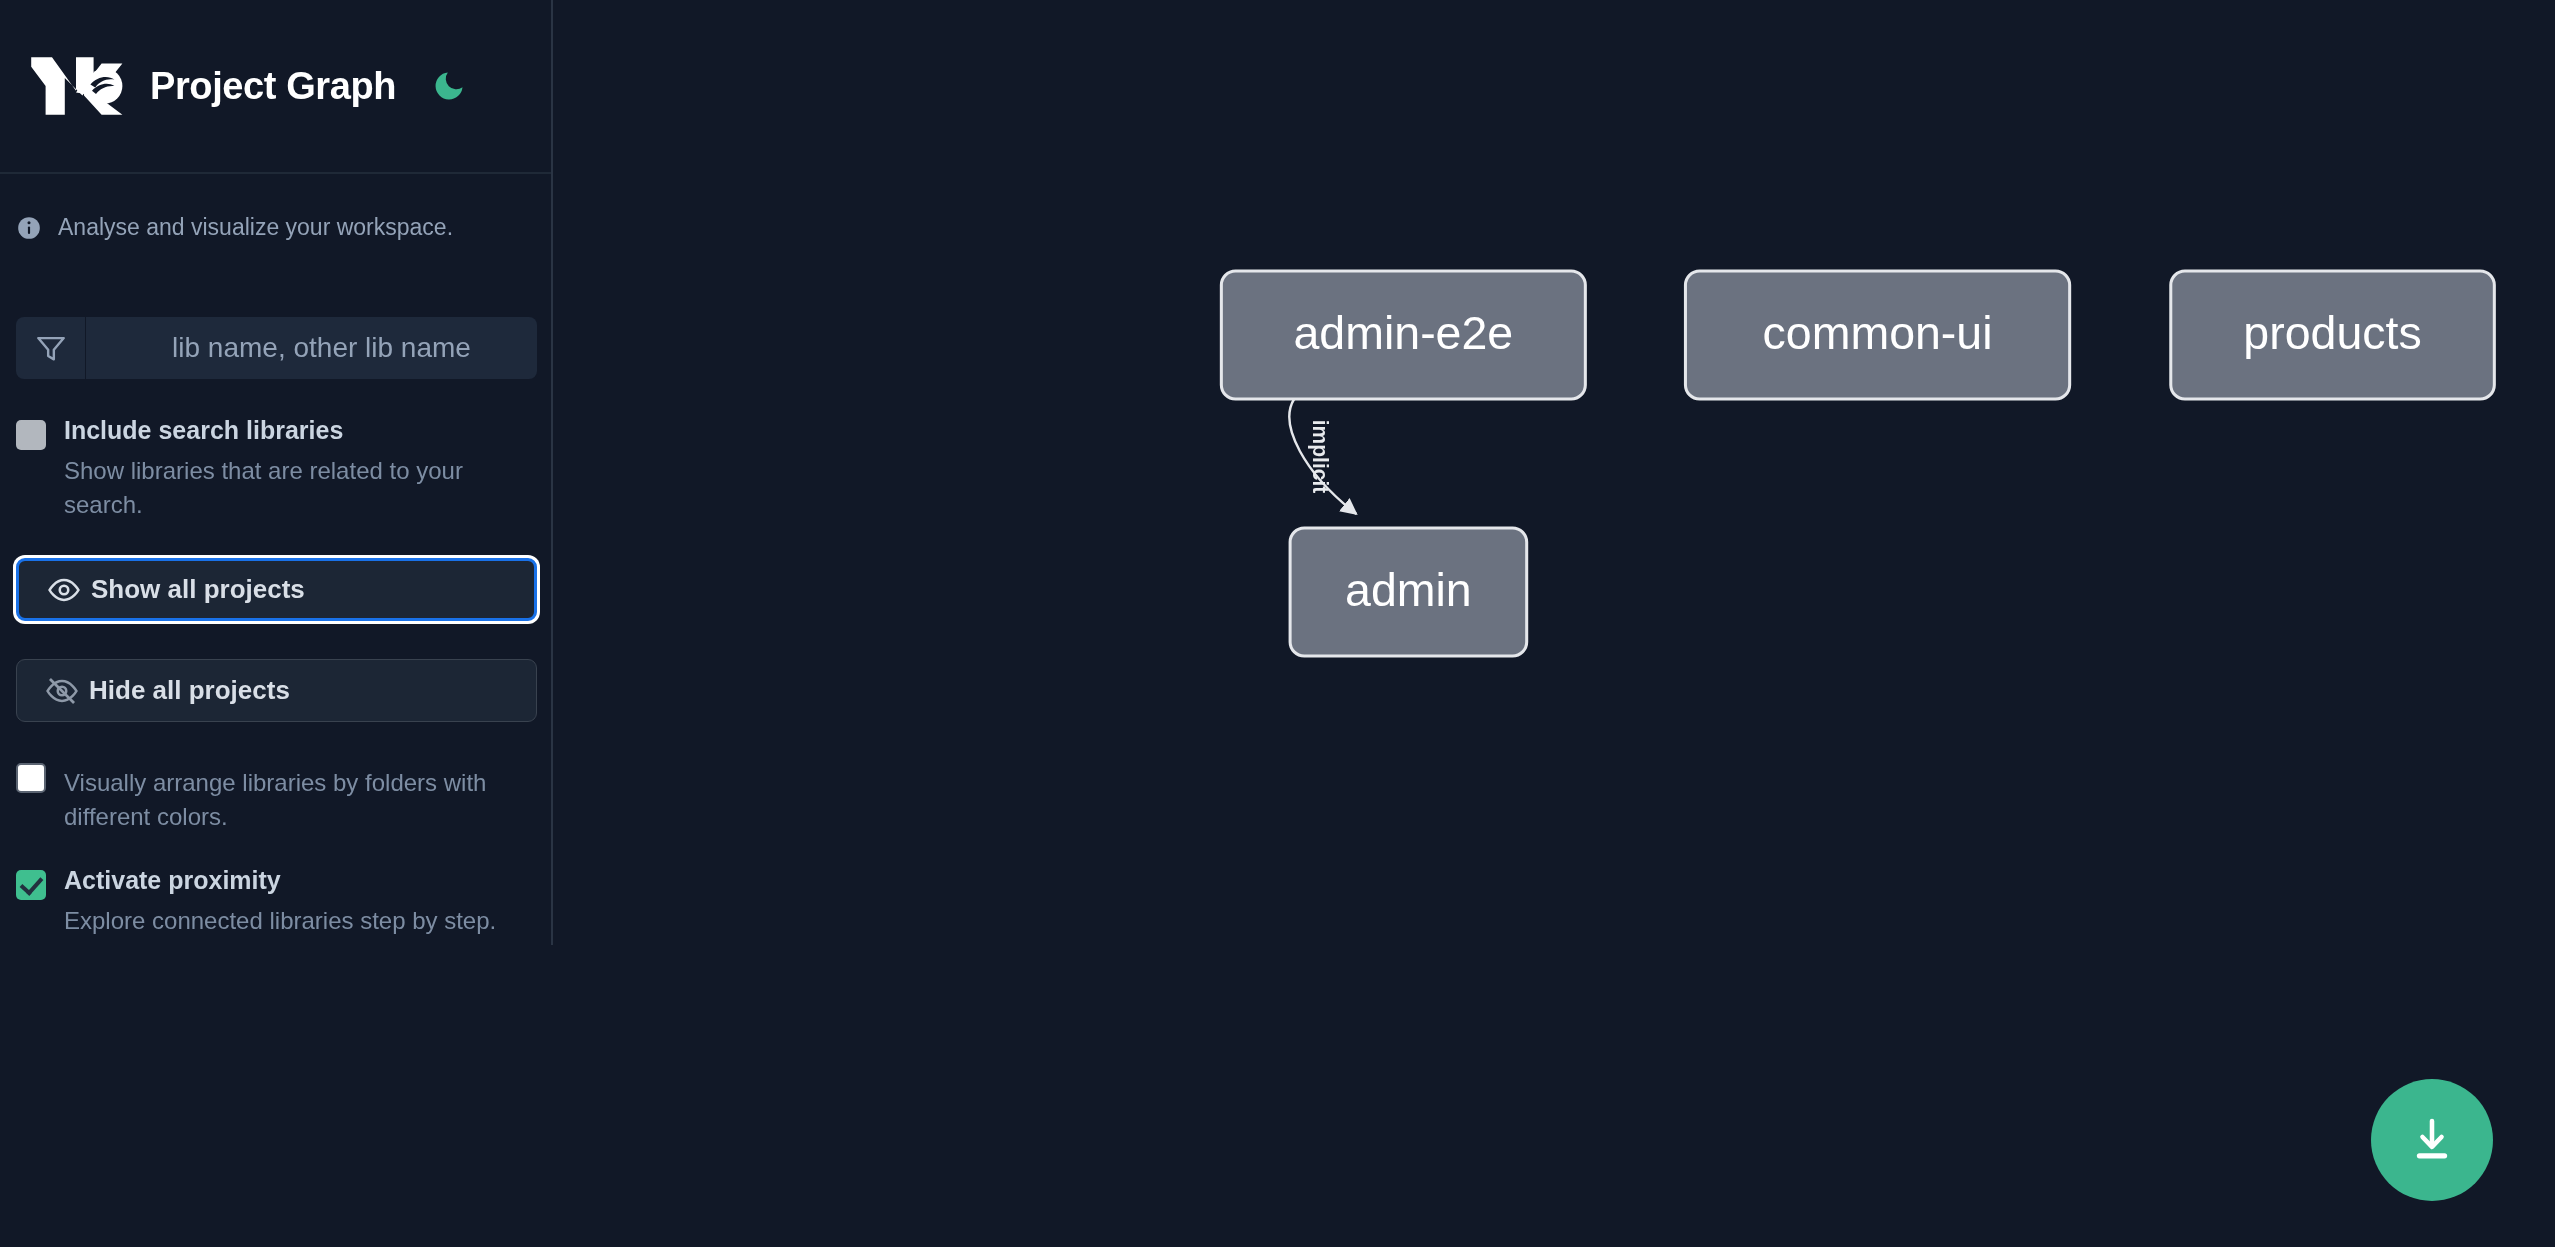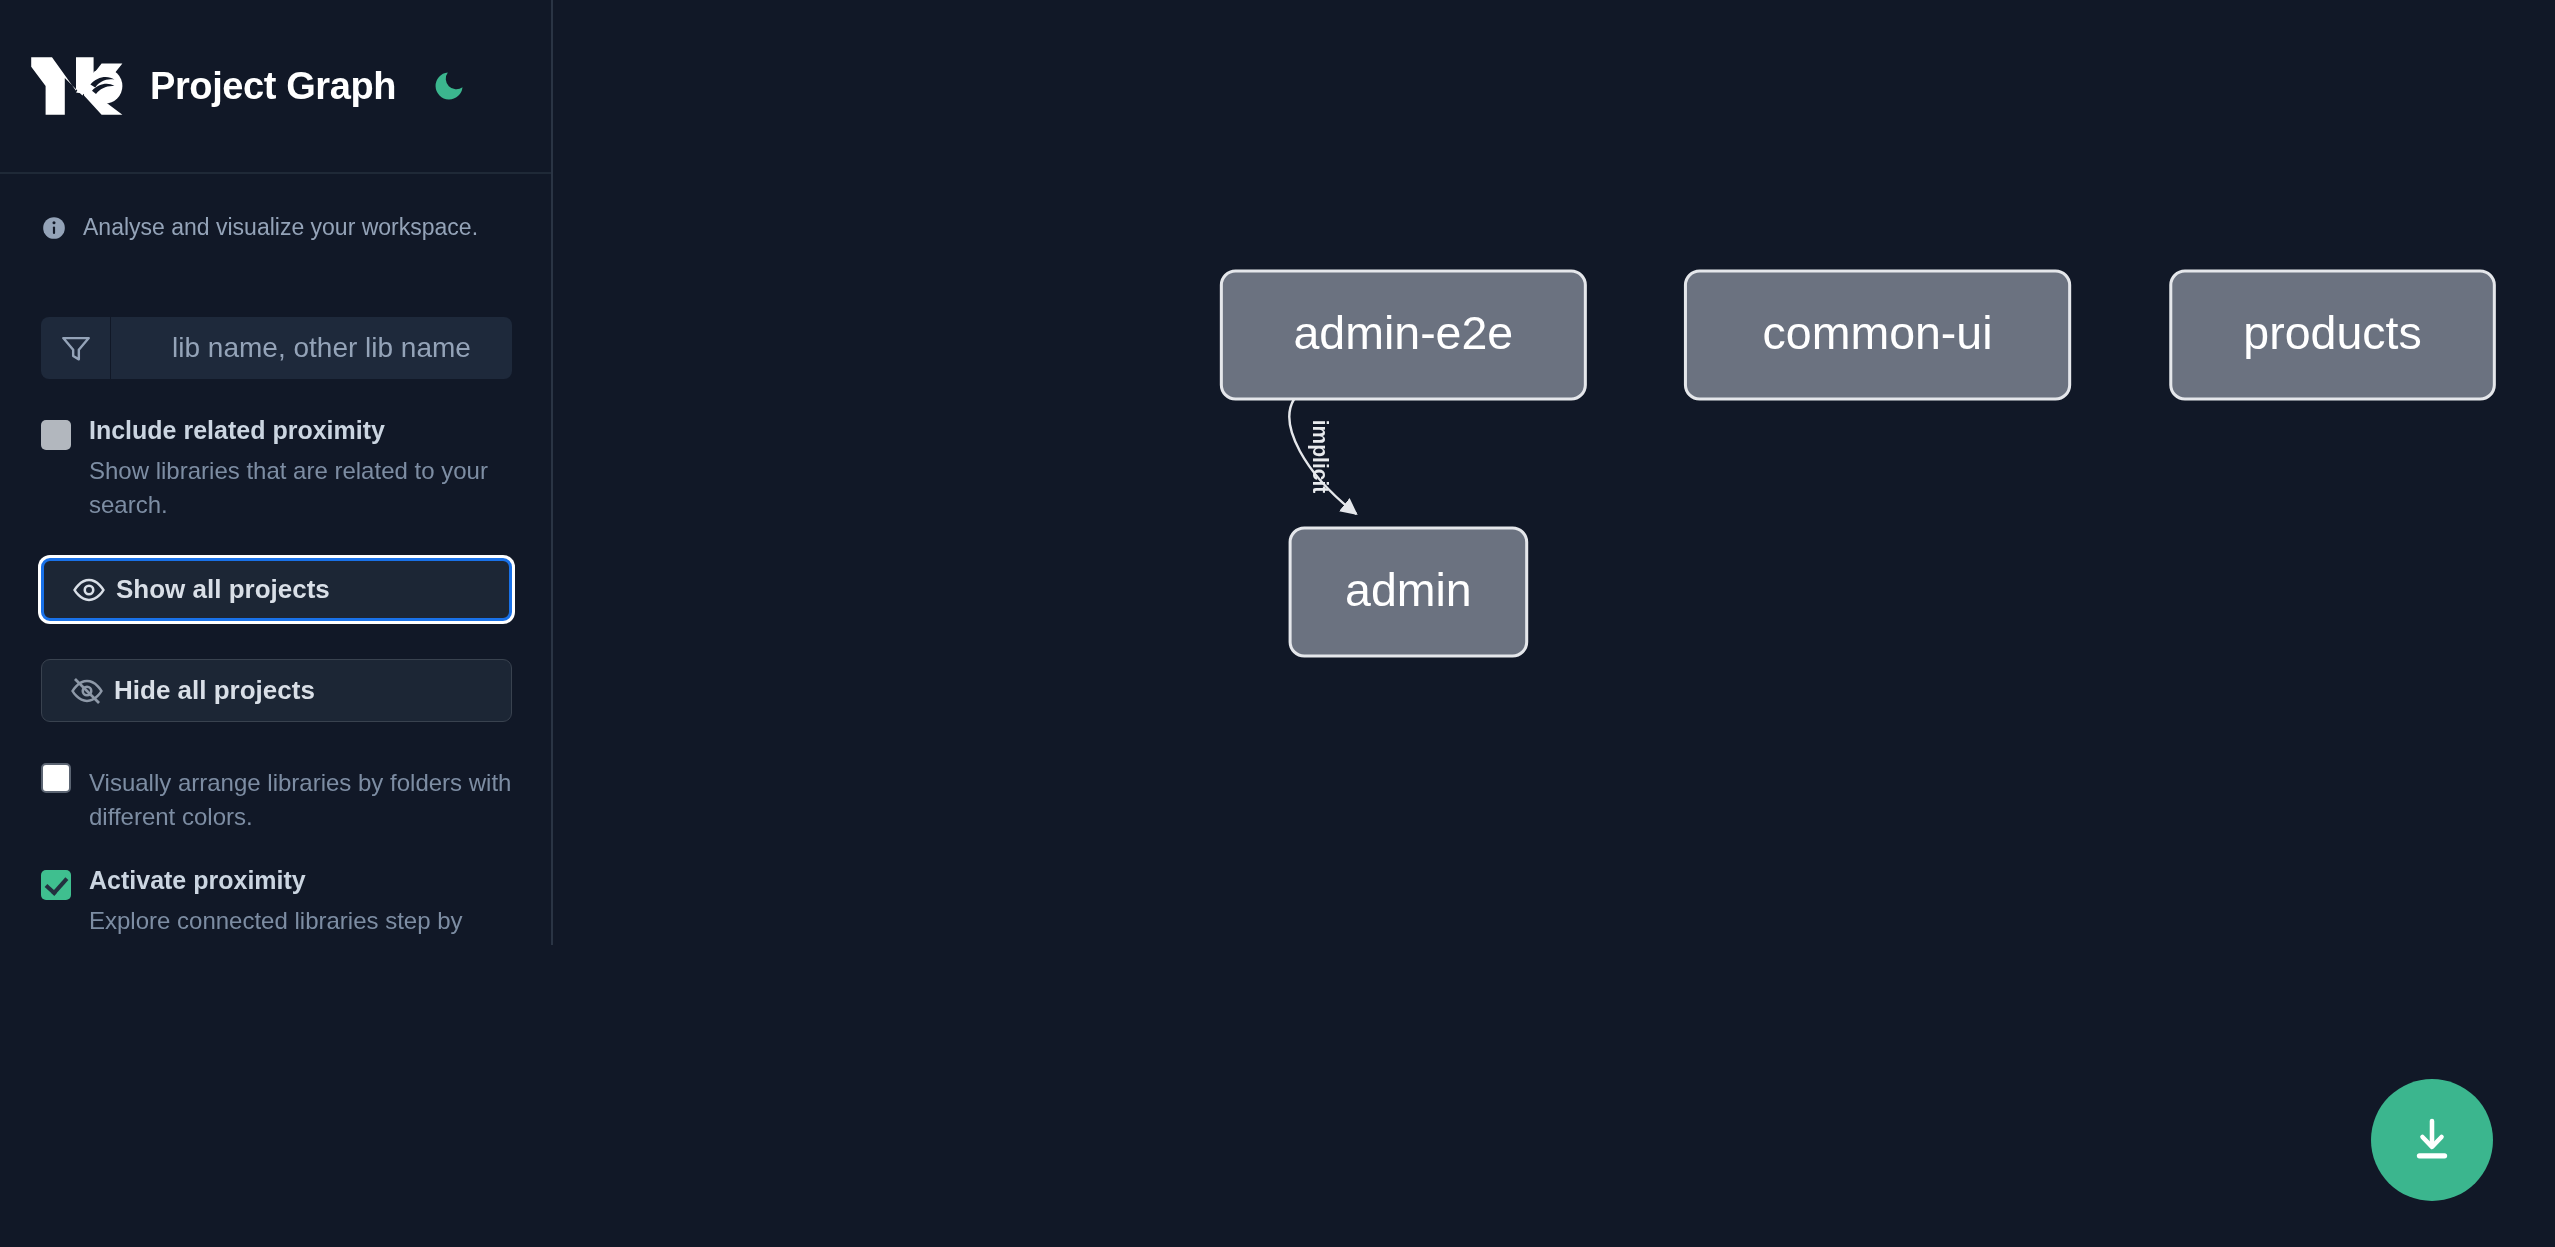--- a/index.html
+++ b/index.html
@@ -58,21 +58,21 @@
     margin-left: 32px;
     width: 42px;
     height: 42px;
     display: flex;
     align-items: center;
     justify-content: center;
     cursor: pointer;
   }
 
   .sidebar-body {
-    padding: 0 41px;
+    padding: 0 16px;
     position: relative;
   }
 
   .tagline {
     display: flex;
     align-items: center;
     gap: 16px;
     padding-top: 40px;
     padding-bottom: 10px;
   }
@@ -324,21 +324,21 @@
           <svg width="34" height="34" viewBox="0 0 24 24">
             <path d="M3 5h18l-7 8.2V20l-4-2.3v-4.5L3 5z" fill="none" stroke="#94a3b8" stroke-width="1.7" stroke-linejoin="round"></path>
           </svg>
         </div>
         <input class="search-input" type="text" placeholder="lib name, other lib name" style="">
       </div>
 
       <div class="check-row">
         <span class="cbox gray"></span>
         <div class="check-texts">
-          <div class="check-title">Include related proximity</div>
+          <div class="check-title">Include search libraries</div>
           <div class="check-desc">Show libraries that are related to your search.</div>
         </div>
       </div>
 
       <button class="proj-btn focused">
         <svg width="34" height="34" viewBox="0 0 24 24">
           <path d="M1.8 12s3.8-7 10.2-7 10.2 7 10.2 7-3.8 7-10.2 7S1.8 12 1.8 12z" fill="none" stroke="#d9dfe7" stroke-width="1.8"></path>
           <circle cx="12" cy="12" r="3" fill="none" stroke="#d9dfe7" stroke-width="1.8"></circle>
         </svg>
         <span>Show all projects</span>

